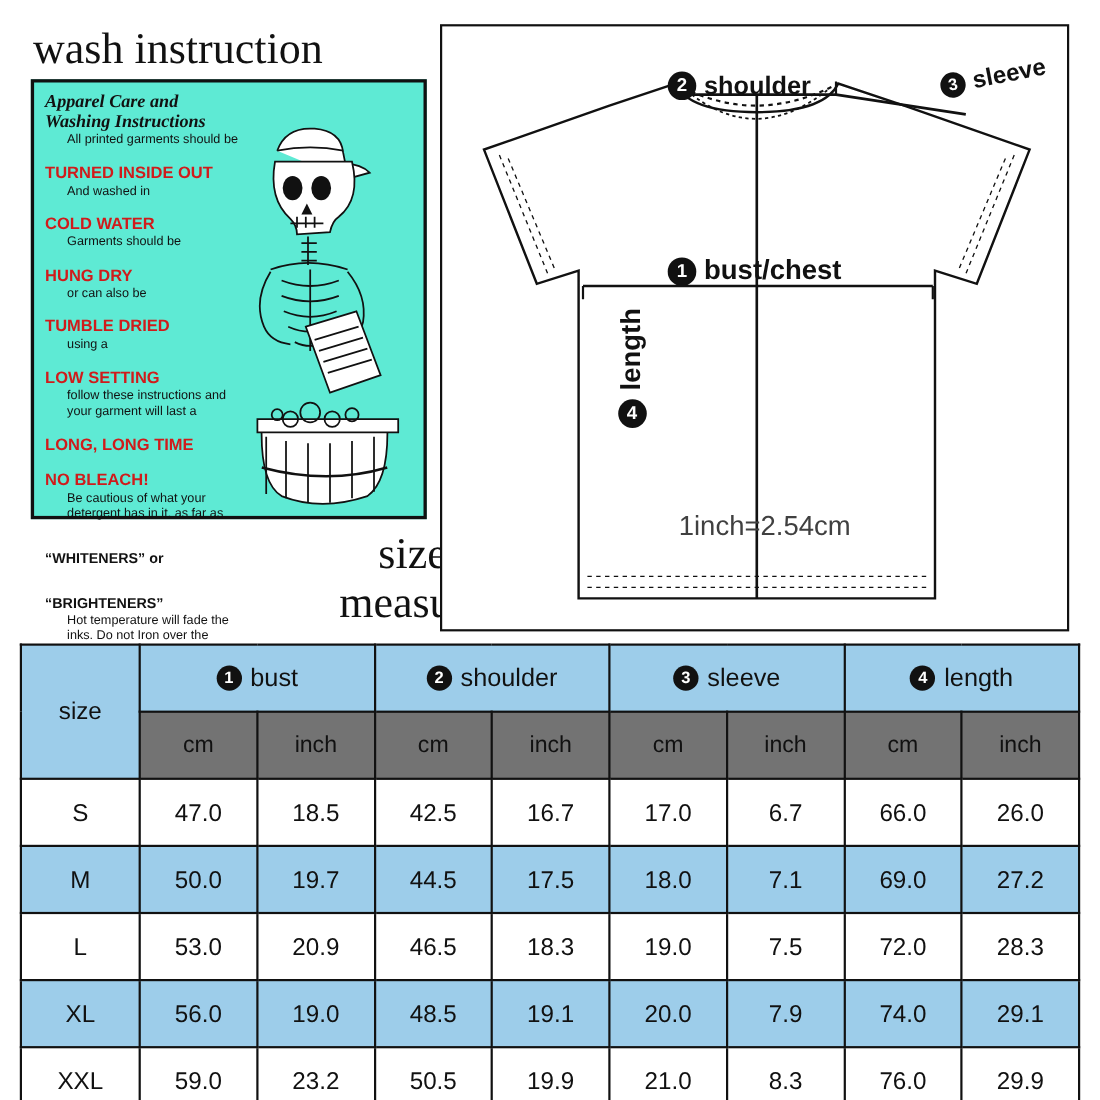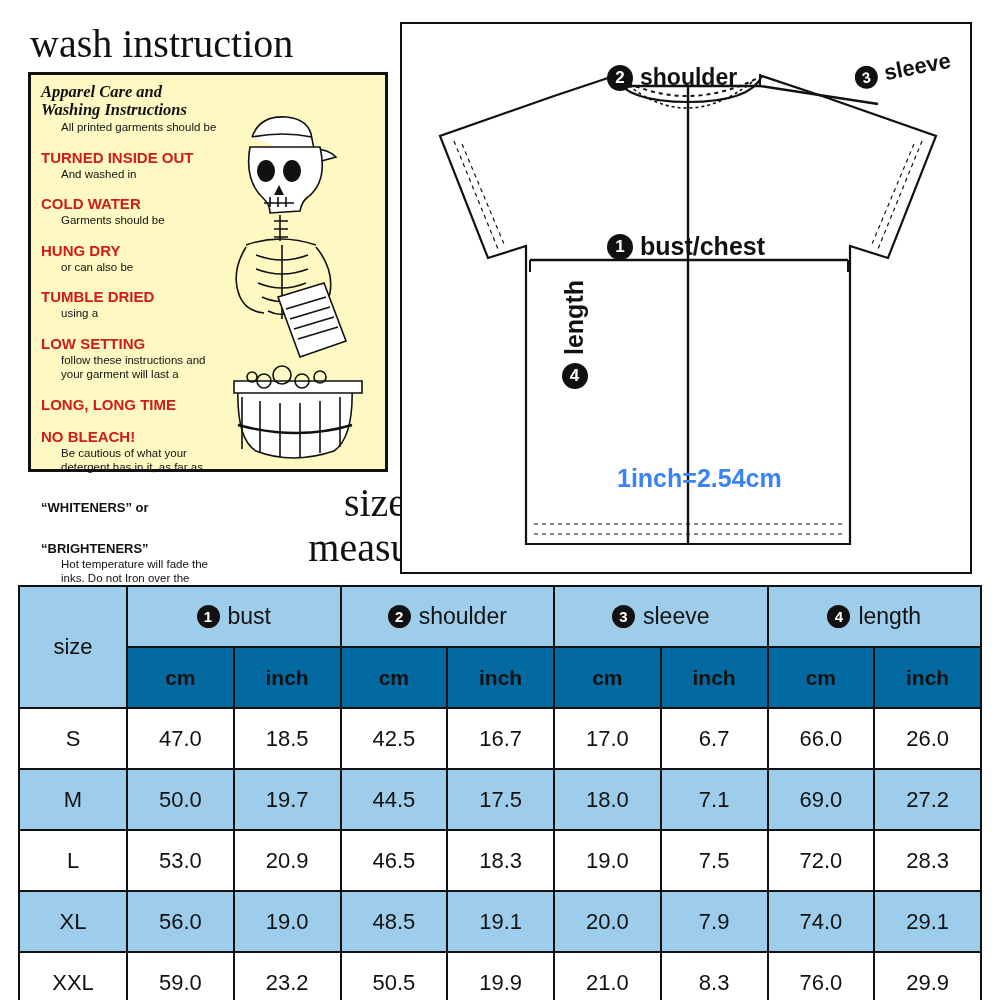--- a/index.html
+++ b/index.html
@@ -32,21 +32,21 @@
     letter-spacing: 0px;
     white-space: nowrap;
   }
 
   
   #wash-card {
     position: absolute;
     left: 28px; top: 72px;
     width: 360px; height: 400px;
     border: 3px solid #111;
-    background: #fef9c3;
+    background: #5eead4;
     box-sizing: border-box;
   }
   #wash-text {
     position: absolute;
     left: 10px; top: 8px;
     width: 190px;
   }
   #wash-text .hdr {
     font-family: "Liberation Serif", serif;
     font-style: italic;
@@ -141,22 +141,22 @@
     font-size: 25px;
     font-weight: bold;
   }
   #m-length .num { margin-top: 4px; }
   #m-length { flex-direction: column; gap: 4px; align-items: center; }
 
   #inch-note {
     position: absolute;
     left: 215px; top: 440px;
     font-size: 25px;
-    font-weight: bold;
-    color: #3b82f6;
+    font-weight: normal;
+    color: #404040;
     text-align: center;
   }
 
   
   #size-table {
     position: absolute;
     left: 18px; top: 585px;
     width: 964px;
     border-collapse: collapse;
     table-layout: fixed;
@@ -175,22 +175,22 @@
     font-size: 23px;
     font-weight: normal;
   }
   #size-table th.grp .inner {
     display: flex;
     align-items: center;
     justify-content: center;
     gap: 8px;
   }
   #size-table th.unit {
-    background: #0369a1;
-    font-weight: bold;
+    background: #737373;
+    font-weight: normal;
     font-size: 21px;
   }
   #size-table th.sizehdr {
     background: #9dcdea;
     font-weight: normal;
     font-size: 22px;
   }
   #size-table tr.alt td { background: #9dcdea; }
   #size-table tr.plain td { background: #ffffff; }
   .col-size { width: 104px; }

